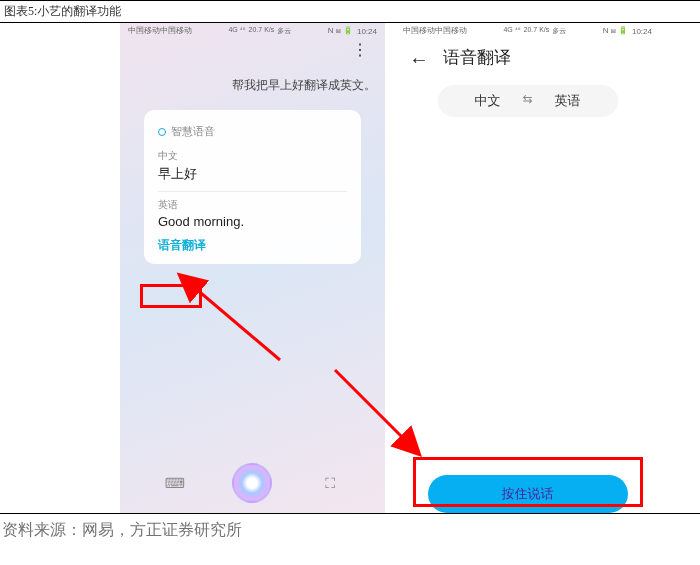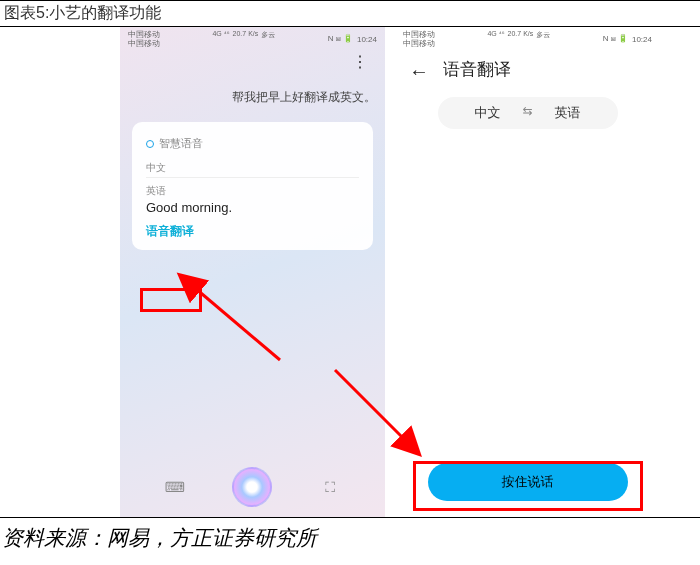--- a/index.html
+++ b/index.html
@@ -5,22 +5,23 @@
   body {
     margin: 0;
     font-family: "Microsoft YaHei", "PingFang SC", sans-serif;
     background: #fff;
     width: 700px;
   }
   .figure-title {
     border-top: 1.5px solid #000;
     border-bottom: 1.5px solid #000;
     padding: 2px 4px;
-    font-size: 16px;
+    font-size: 12px;
     color: #333;
+    font-family: Liberation Serif, serif;
   }
   .phones {
     display: flex;
     height: 490px;
     border-bottom: 1.5px solid #000;
   }
   .phone {
     width: 265px;
     position: relative;
     box-sizing: border-box;
@@ -33,38 +34,38 @@
     margin-left: 10px;
     background: #fff;
   }
   .statusbar {
     display: flex;
     justify-content: space-between;
     font-size: 8px;
     color: #666;
     padding: 3px 8px 2px;
   }
-  .sb-left { display:flex; flex-direction:column; line-height:9px;}
+  .sb-left { display:flex; flex-direction:row; line-height:9px;}
   .sb-right { display:flex; gap:4px; align-items:center;}
   .more-icon {
     text-align: right;
     padding: 2px 16px 0 0;
     font-size: 16px;
     color: #333;
     letter-spacing: 1px;
   }
   .prompt-line {
     text-align: right;
     font-size: 12px;
     color: #444;
     padding: 18px 9px 10px 0;
   }
   .card {
     background: rgba(255,255,255,0.95);
-    margin: 6px 12px;
+    margin: 6px 24px;
     border-radius: 10px;
     padding: 14px 14px 10px;
   }
   .card-header {
     font-size: 11px;
     color: #888;
     display:flex;
     align-items:center;
     gap:5px;
     margin-bottom:10px;
@@ -103,37 +104,36 @@
     border-radius:20px;
     width:180px; padding:7px 0;
     display:flex; justify-content:center; gap:22px;
     font-size:13px; color:#333;
   }
   .swap { color:#888; font-size:12px;}
   .placeholder-txt {
     color:#bbb; font-size:15px; padding: 4px 20px;
   }
   .hold-talk {
-    position:absolute; bottom:16px; left:50%; transform:translateX(-50%);
-    background:#06aef2; color:#000000;
+    position:absolute; bottom:0; left:50%; transform:translateX(-50%);
+    background:#06aef2; color:#4c1d95;
     width:200px; text-align:center;
     padding:10px 0; border-radius:24px;
     font-size:13px;
   }
   
   .red-box {
     position:absolute; border:3px solid #ff0000;
     box-sizing:border-box;
   }
   .arrow-svg { position:absolute; pointer-events:none;}
   .source {
-    font-style: italic;
     font-family: "SimSun", serif;
-    font-size: 21px;
-    color:#000000;
+    font-size: 16px;
+    color:#737373;
     padding: 6px 2px 12px;
   }
 </style>
 </head>
 <body>
 
 <div class="figure-title">图表5:小艺的翻译功能</div>
 
 <div class="phones">
 
@@ -155,20 +155,21 @@
     </div>
     <div class="more-icon">⋮</div>
     <div class="prompt-line">帮我把早上好翻译成英文。</div>
 
     <div class="card">
       <div class="card-header">
         <span class="dot"></span>
         <span>智慧语音</span>
       </div>
       <div class="lbl">中文</div>
+      <div class="val">早上好</div>
       <div class="divider"></div>
       <div class="lbl">英语</div>
       <div class="val">Good morning.</div>
       <div class="voice-link">语音翻译</div>
     </div>
 
     <div class="red-box" style="left:20px; top:261px; width:62px; height:24px;"></div>
 
     <div class="bottom-bar">
       <div class="small-icon">⌨</div>

